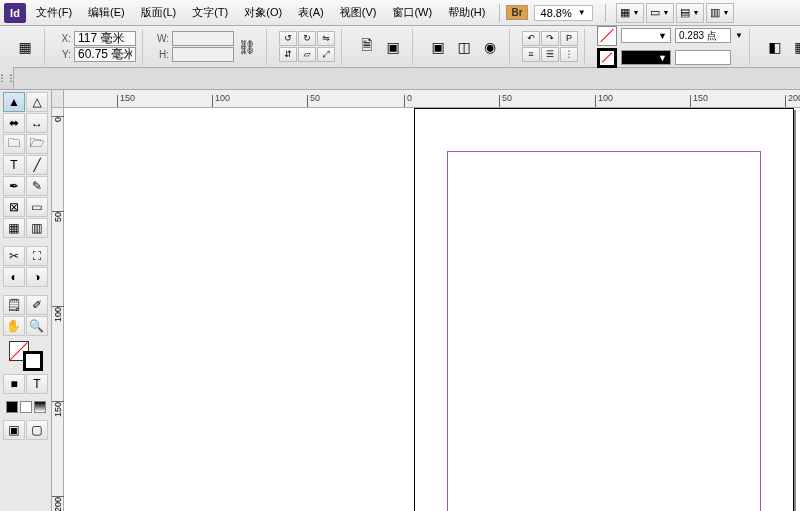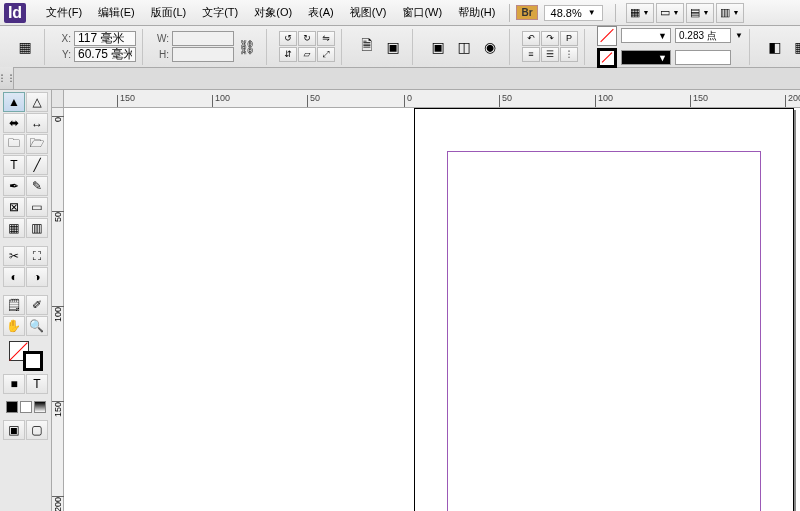--- a/index.html
+++ b/index.html
@@ -1,20 +1,20 @@
 <!DOCTYPE html>
 <html><head>
 <meta charset="utf-8">
 <style>
 * { box-sizing: border-box; margin: 0; padding: 0; }
 body { font-family: "Microsoft YaHei", Arial, sans-serif; font-size: 11px; background: #e8e8e8; width: 800px; height: 511px; overflow: hidden; position: relative; }
 
 
 .menubar { height: 26px; background: linear-gradient(#f8f8f8, #e8e8e8); border-bottom: 1px solid #aaa; display: flex; align-items: center; padding: 0 4px; }
-.app-logo { width: 22px; height: 20px; background: #4b2e83; color: #fff; font-weight: bold; font-size: 16px; text-align: center; line-height: 20px; border-radius: 2px; margin-right: 12px; }
+.app-logo { width: 22px; height: 20px; background: #4b2e83; color: #fff; font-weight: bold; font-size: 11px; text-align: center; line-height: 20px; border-radius: 2px; margin-right: 2px; }
 .menu-item { padding: 4px 8px; cursor: pointer; }
 .menu-sep { width: 1px; height: 18px; background: #bbb; margin: 0 6px; }
 .br-badge { background: #d9a441; color: #333; padding: 1px 4px; font-size: 10px; font-weight: bold; border: 1px solid #b88; }
 .zoom-display { display: flex; align-items: center; border: 1px solid #bbb; padding: 1px 6px; background: #fff; margin: 0 6px; font-size: 11px; }
 .zoom-display .chevron { margin-left: 6px; font-size: 8px; }
 .menu-icons { display: flex; gap: 2px; margin-left: 4px; }
 .menu-icon-btn { width: 28px; height: 20px; border: 1px solid #bbb; background: linear-gradient(#fafafa,#e5e5e5); display: flex; align-items: center; justify-content: center; font-size: 11px; }
 .menu-icon-btn .chev { font-size: 7px; margin-left: 2px; }
 
 

